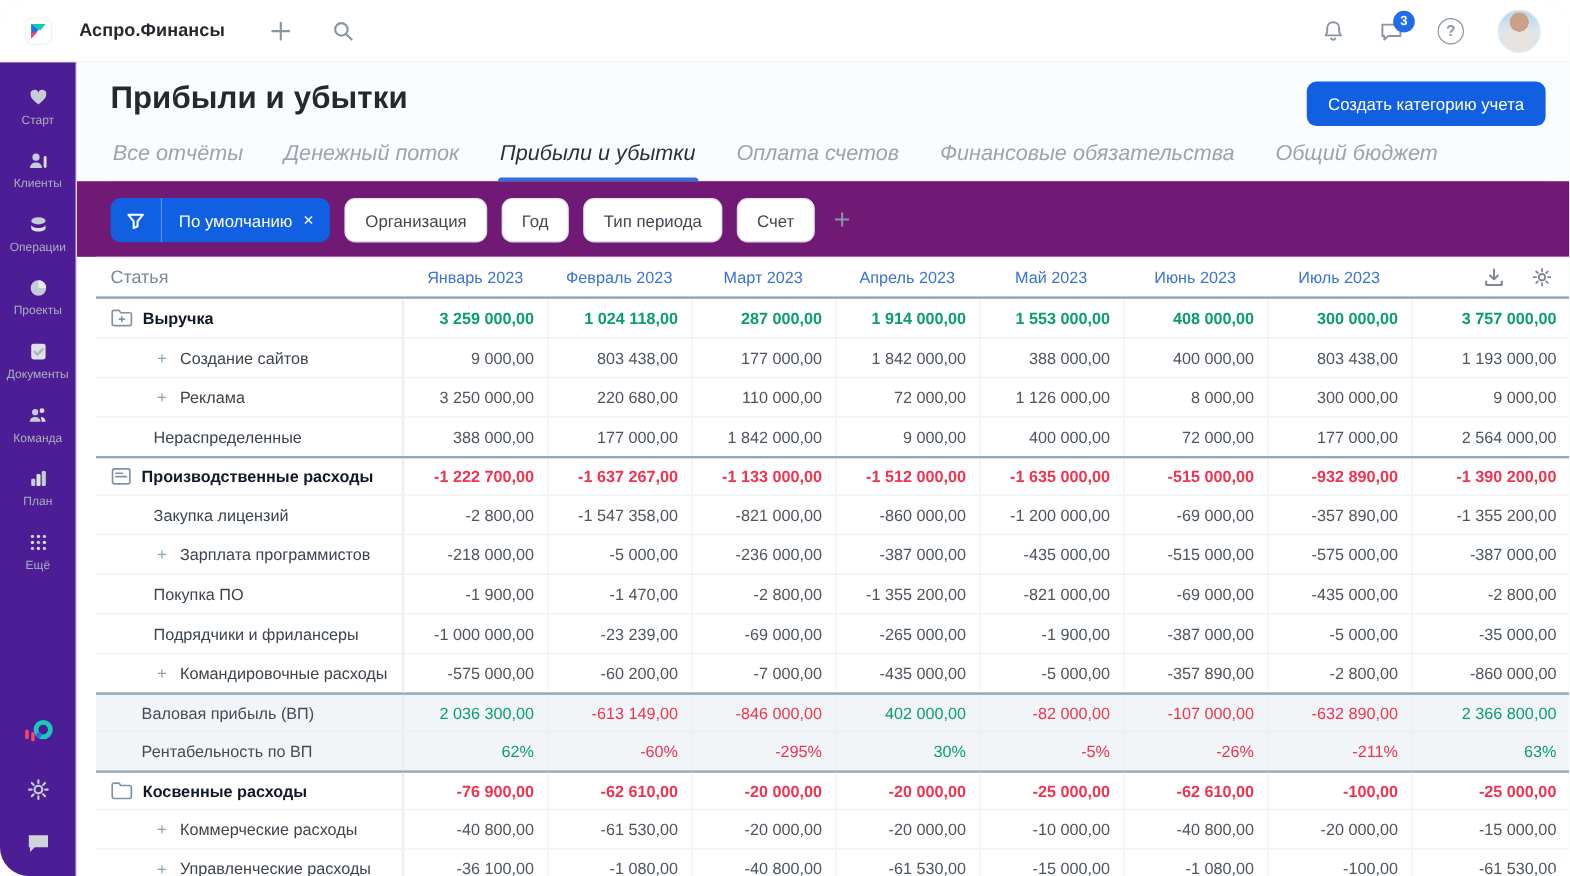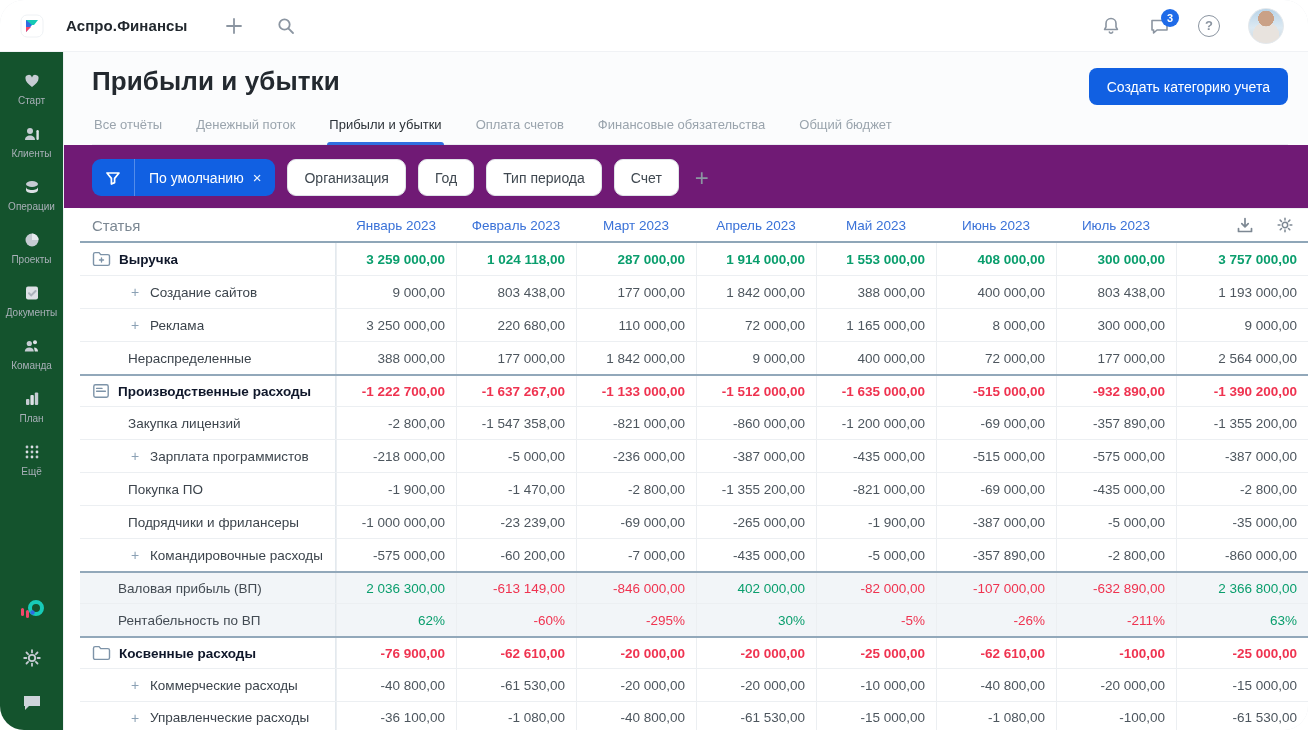--- a/index.html
+++ b/index.html
@@ -20,36 +20,36 @@
   .avatar { width:36px; height:36px; border-radius:50%;
             background: radial-gradient(circle at 50% 28%, #caa186 0 26%, transparent 27%),
                         radial-gradient(circle at 50% 78%, #e8e3de 0 42%, transparent 43%),
                         linear-gradient(180deg,#b9d4e8 0%, #dce9f2 55%, #cfd9e0 100%);
             border:1px solid #e4e8ec; }
   .help-circle { width:22px; height:22px; border:1.6px solid #8b95a1; border-radius:50%; font-size:13px; font-weight:700;
                  display:flex; align-items:center; justify-content:center; }
 
   
   .shell { display:flex; height:678px; }
-  .sidebar { width:64px; border-right:1px solid #eef1f4; display:flex; flex-direction:column; align-items:center; padding-top:10px; background:#14532d; flex-shrink:0; }
+  .sidebar { width:64px; border-right:1px solid #eef1f4; display:flex; flex-direction:column; align-items:center; padding-top:10px; background:#4c1d95; flex-shrink:0; }
   .side-item { width:60px; display:flex; flex-direction:column; align-items:center; gap:4px; padding:9px 0; cursor:pointer; }
   .side-item .lbl { font-size:10px; color:#a9b0b8; }
   .side-ico { width:20px; height:20px; display:flex; align-items:center; justify-content:center; color:#c6ccd3; }
   .side-bottom { margin-top:auto; display:flex; flex-direction:column; align-items:center; gap:26px; padding-bottom:18px; }
 
   .main { flex:1; display:flex; flex-direction:column; overflow:hidden; background:#fff; }
 
   
   .page-head { padding:14px 20px 0 28px; background:#fbfcfd; }
   .head-row { display:flex; align-items:flex-start; justify-content:space-between; }
   .page-title { font-size:26px; font-weight:700; color:#23292f; letter-spacing:.1px; }
   .create-btn { background:#1160e2; color:#fff; border:none; border-radius:8px; height:37px; padding:1px 18px;
                 font-size:14px; font-family:inherit; cursor:pointer; margin-top:2px; }
   .tabs { display:flex; gap:30px; margin-top:12px; border-bottom:1px solid #e9edf1; }
-  .tab { font-size:13px; color:#9aa4ad; padding:0 2px 12px; cursor:pointer; position:relative; white-space:nowrap; }
+  .tab { font-size:18px; color:#9aa4ad; padding:0 2px 12px; cursor:pointer; position:relative; white-space:nowrap;font-style:italic; }
   .tab.active { color:#2b3137; font-weight:400; }
   .tab.active::after { content:""; position:absolute; left:0; right:0; bottom:-1px; height:3px; background:#2f6fe0; border-radius:3px 3px 0 0; }
 
   
   .filter-row { display:flex; align-items:center; gap:12px; padding:14px 20px 12px 28px; background:#701a75; }
   .filter-main { display:flex; align-items:stretch; border-radius:9px; overflow:hidden; cursor:pointer; }
   .filter-funnel { background:#1160e2; color:#fff; display:flex; align-items:center; padding:0 13px; border-right:1px solid rgba(255,255,255,.28); }
   .filter-label { background:#1160e2; color:#fff; font-size:14px; display:flex; align-items:center; gap:9px; padding:0 14px; height:37px; }
   .filter-x { font-size:15px; opacity:.95; }
   .chip { border:1px solid #dfe3e8; border-radius:9px; height:37px; padding:0 16px; background:#fff; color:#3f4850;
@@ -344,21 +344,21 @@
             </div>
             <div class="t-row r-child">
               <div class="name-cell">
                 <span class="plus">+</span>
                 <span class="name-txt">Реклама</span>
               </div>
               <div class="val">3 250 000,00</div>
               <div class="val">220 680,00</div>
               <div class="val">110 000,00</div>
               <div class="val">72 000,00</div>
-              <div class="val">1 165 000,00</div>
+              <div class="val">1 126 000,00</div>
               <div class="val">8 000,00</div>
               <div class="val">300 000,00</div>
               <div class="val">9 000,00</div>
             </div>
             <div class="t-row r-child">
               <div class="name-cell">
                 <span class="name-txt">Нераспределенные</span>
               </div>
               <div class="val">388 000,00</div>
               <div class="val">177 000,00</div>

